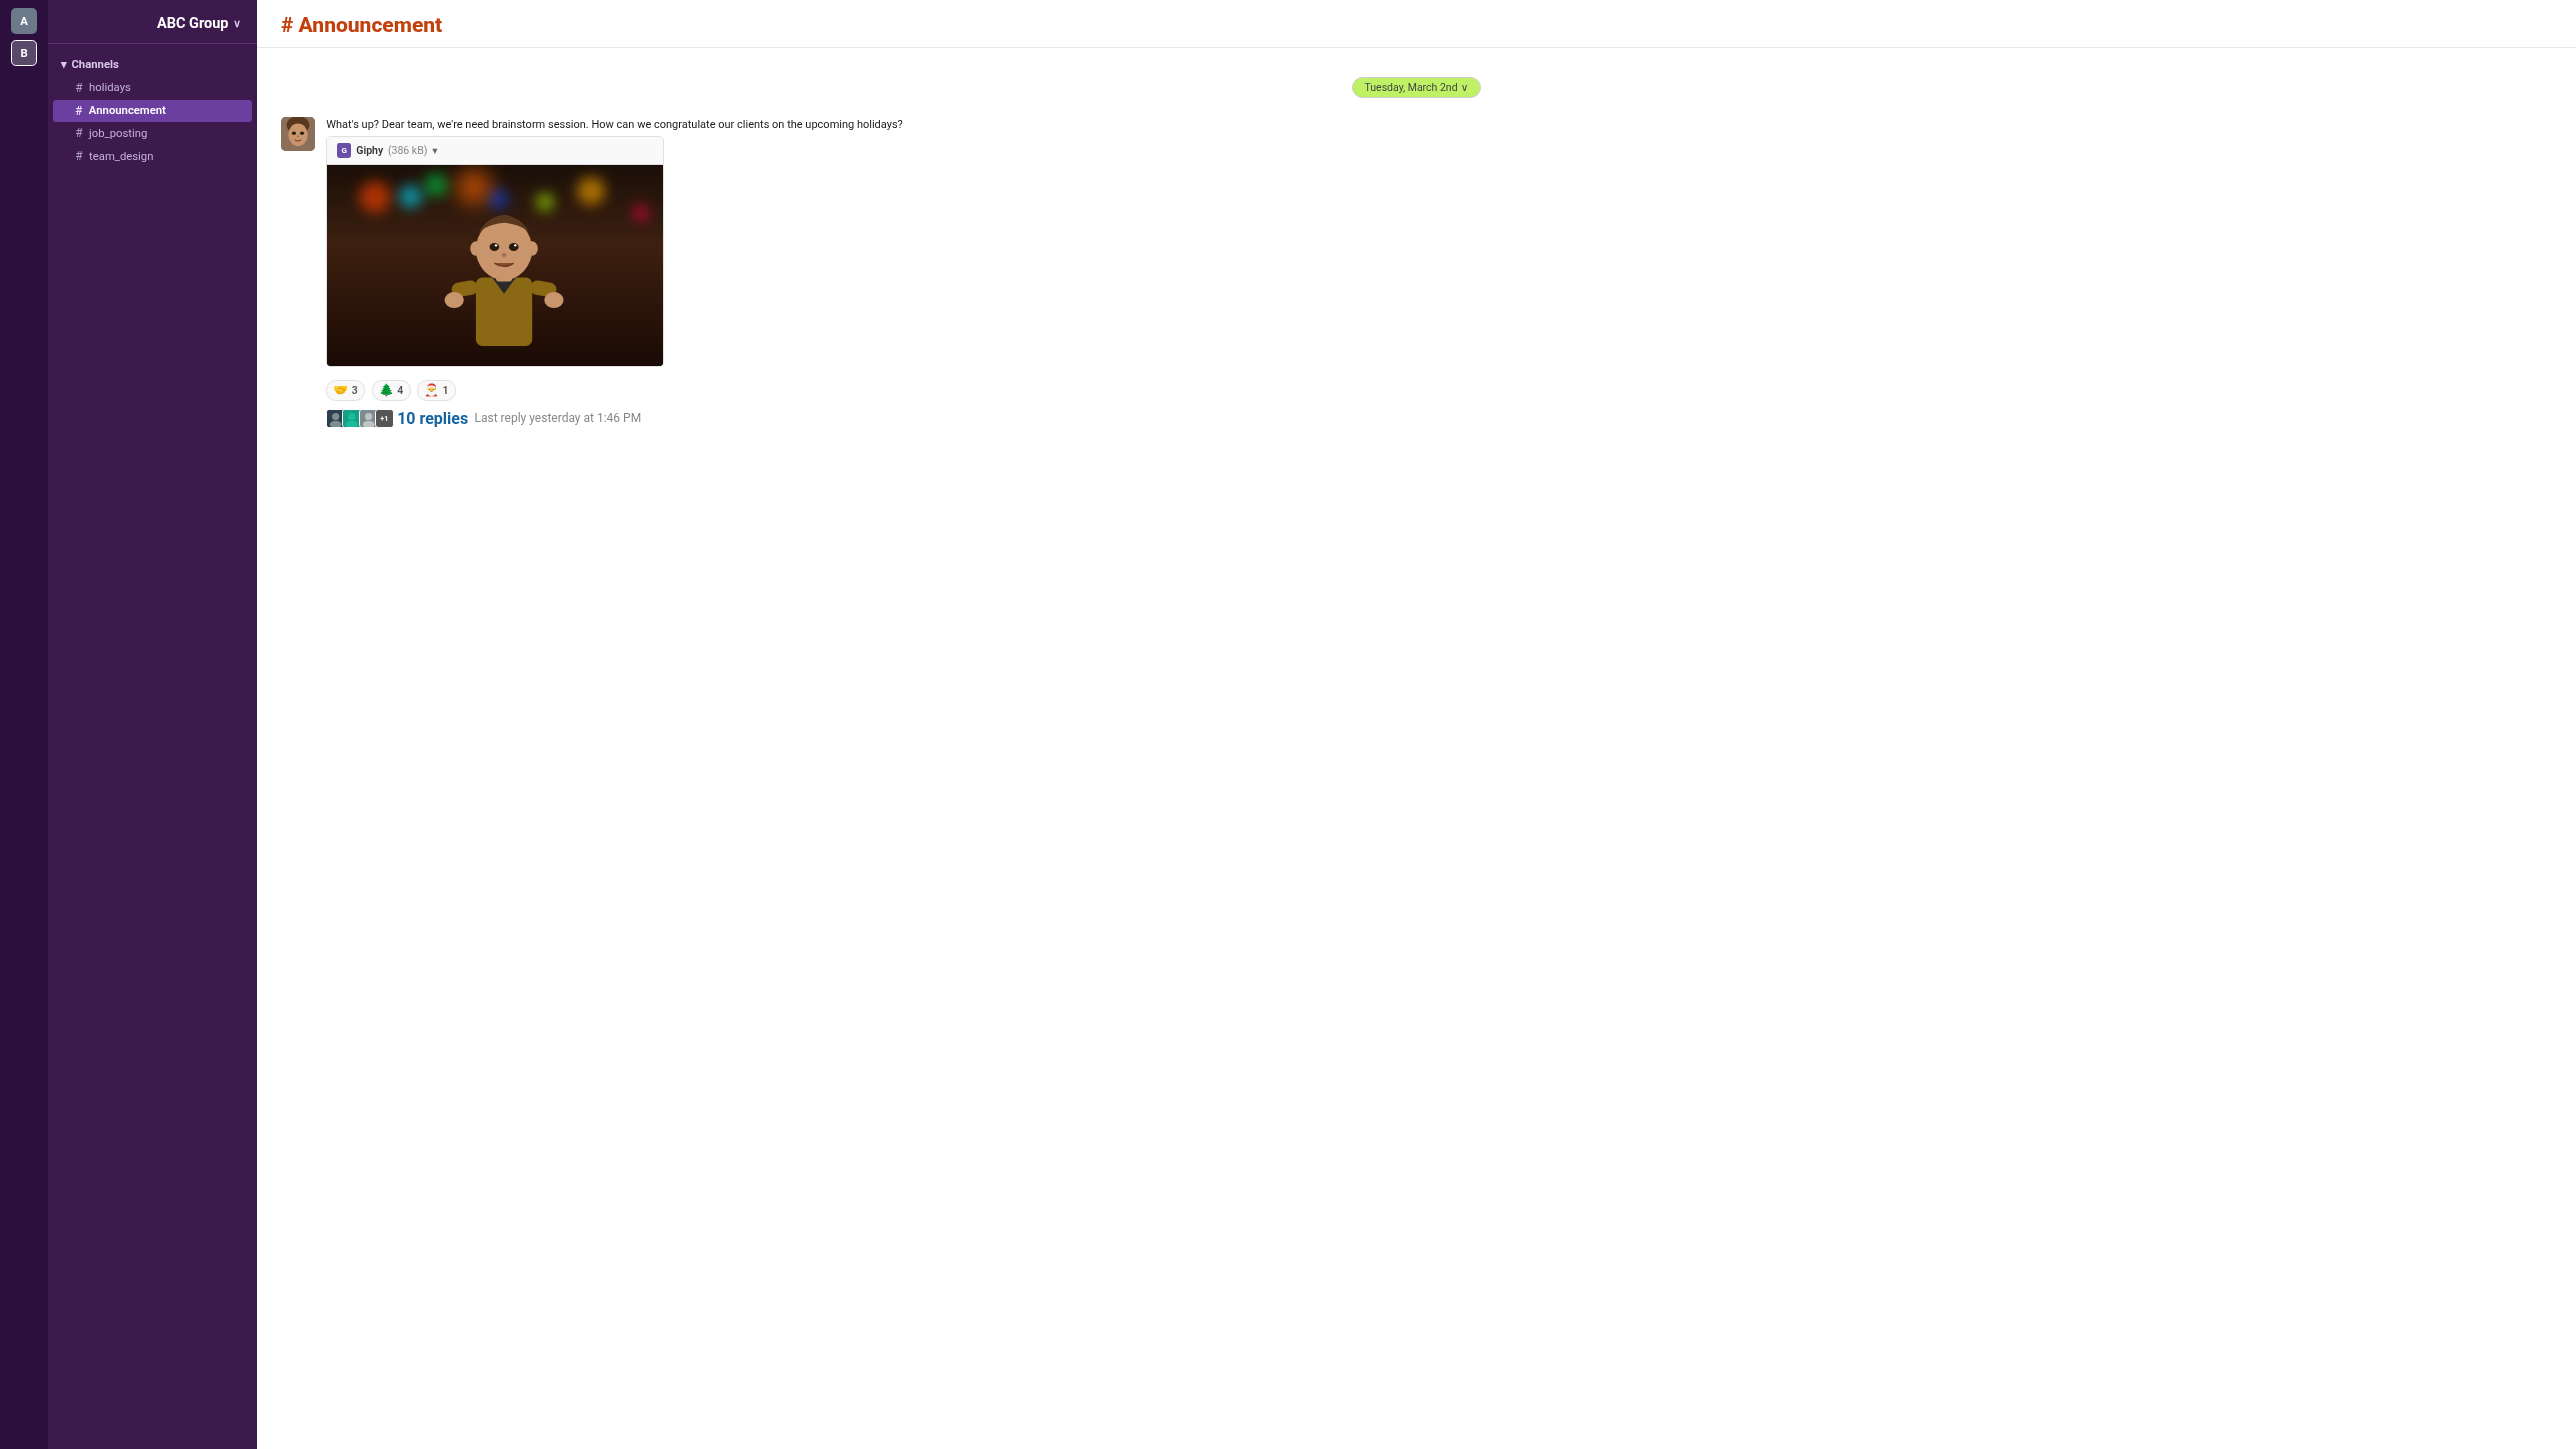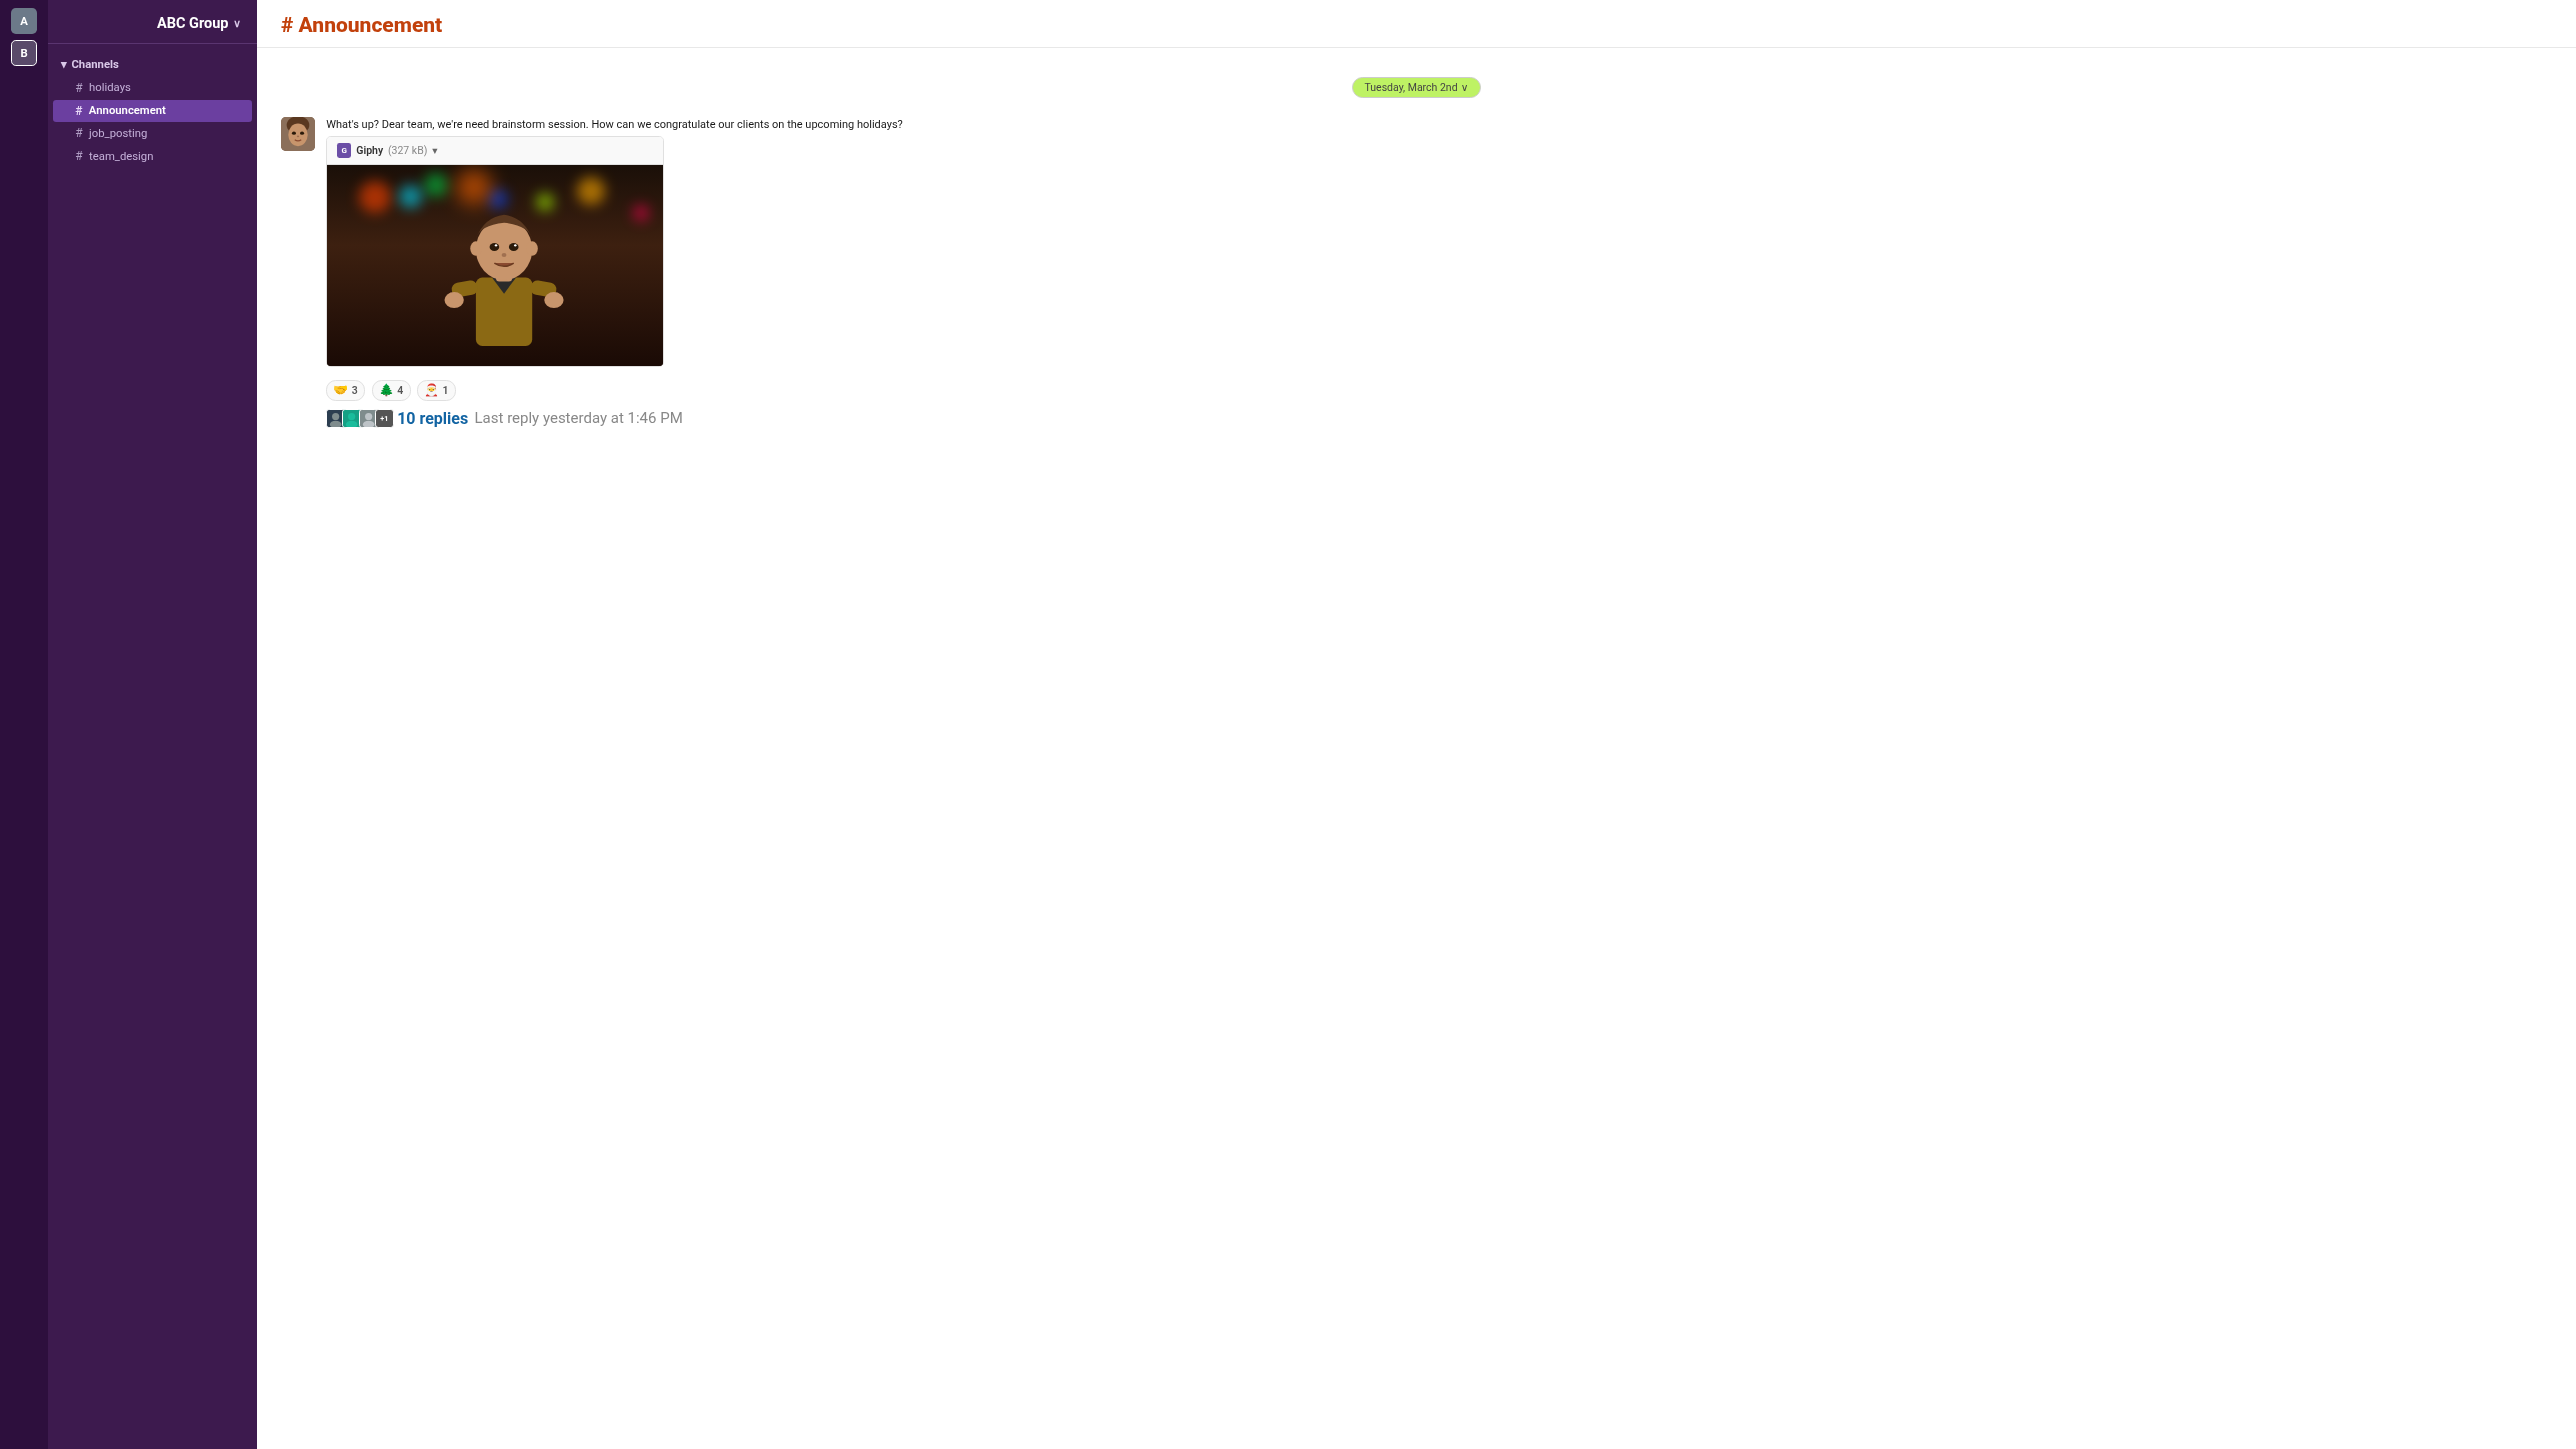--- a/index.html
+++ b/index.html
@@ -340,21 +340,21 @@
     .reply-avatar-3 { background: #7f8c8d; }
     .reply-avatar-plus { background: #555; font-size: 7.2px; }
 
     .replies-count {
       font-size: 16px;
       font-weight: 700;
       color: #1264a3;
     }
 
     .replies-time {
-      font-size: 15px;
+      font-size: 12px;
       color: #888;
     }
 
     .sidebar-left-icons {
       width: 48px;
       background: #2d0f3d;
       display: flex;
       flex-direction: column;
       align-items: center;
       padding: 8px 0;
@@ -440,21 +440,21 @@
       <div class="message-body">
 
         <div class="message-text">What's up? Dear team, we're need brainstorm session. How can we congratulate our clients on the upcoming holidays?</div>
 
         <div class="attachment">
           <div class="attachment-header">
             <div class="attachment-icon">
               <span>G</span>
             </div>
             <span class="attachment-name">Giphy</span>
-            <span class="attachment-size">(327 kB)</span>
+            <span class="attachment-size">(386 kB)</span>
             <span class="attachment-dropdown">▾</span>
           </div>
           <div class="gif-container">
             <div class="gif-scene">
 
               <div class="bokeh bokeh-1"></div>
               <div class="bokeh bokeh-2"></div>
               <div class="bokeh bokeh-3"></div>
               <div class="bokeh bokeh-4"></div>
               <div class="bokeh bokeh-5"></div>

